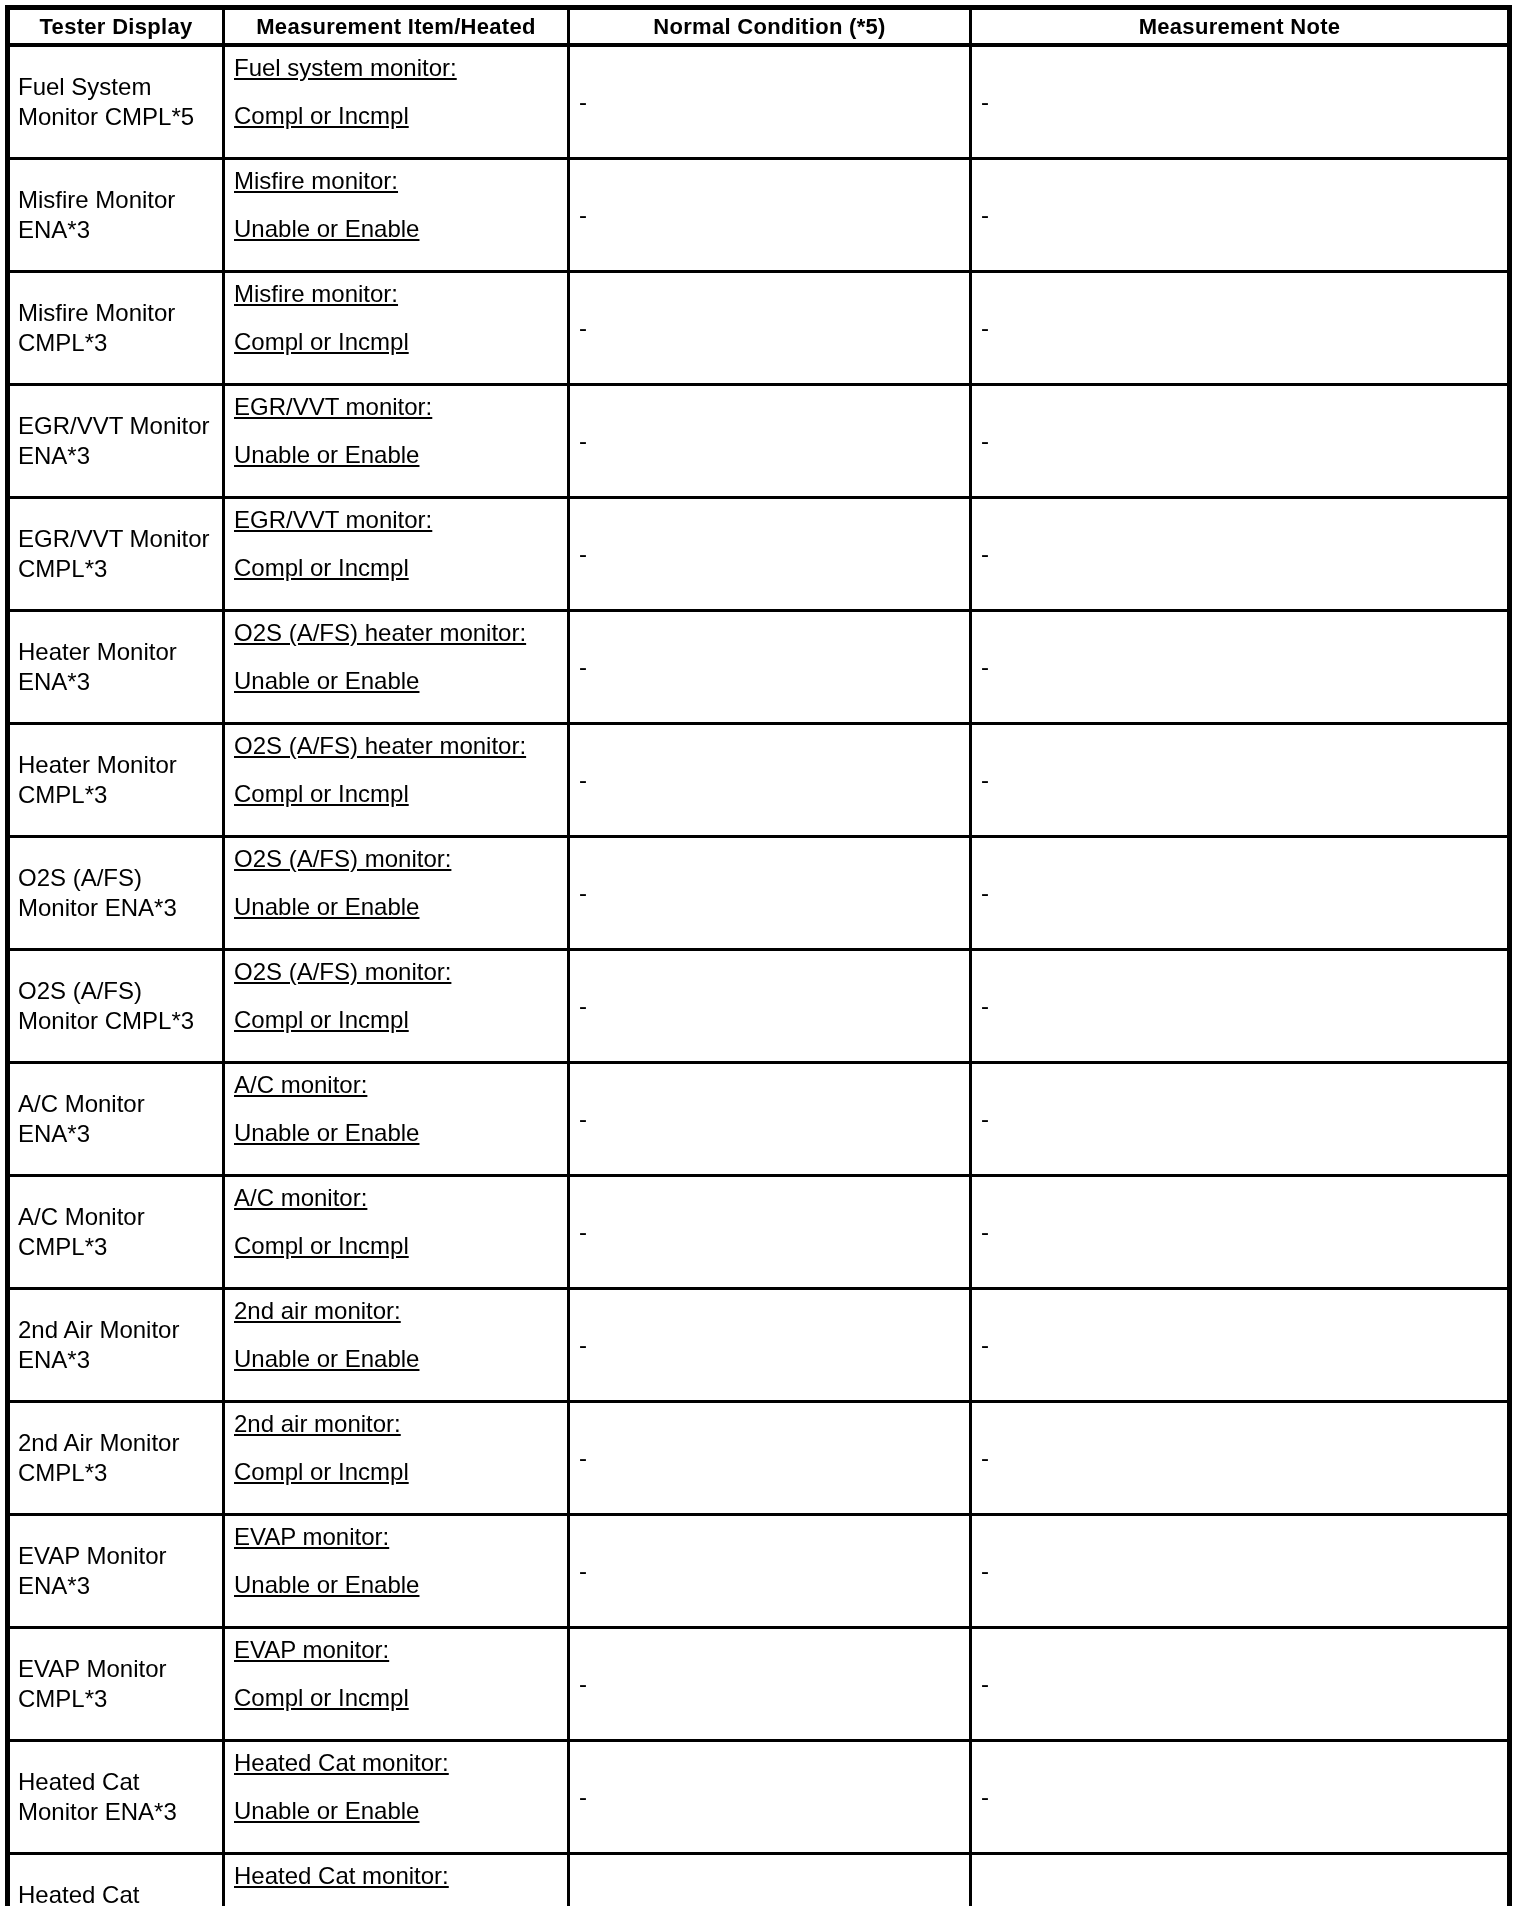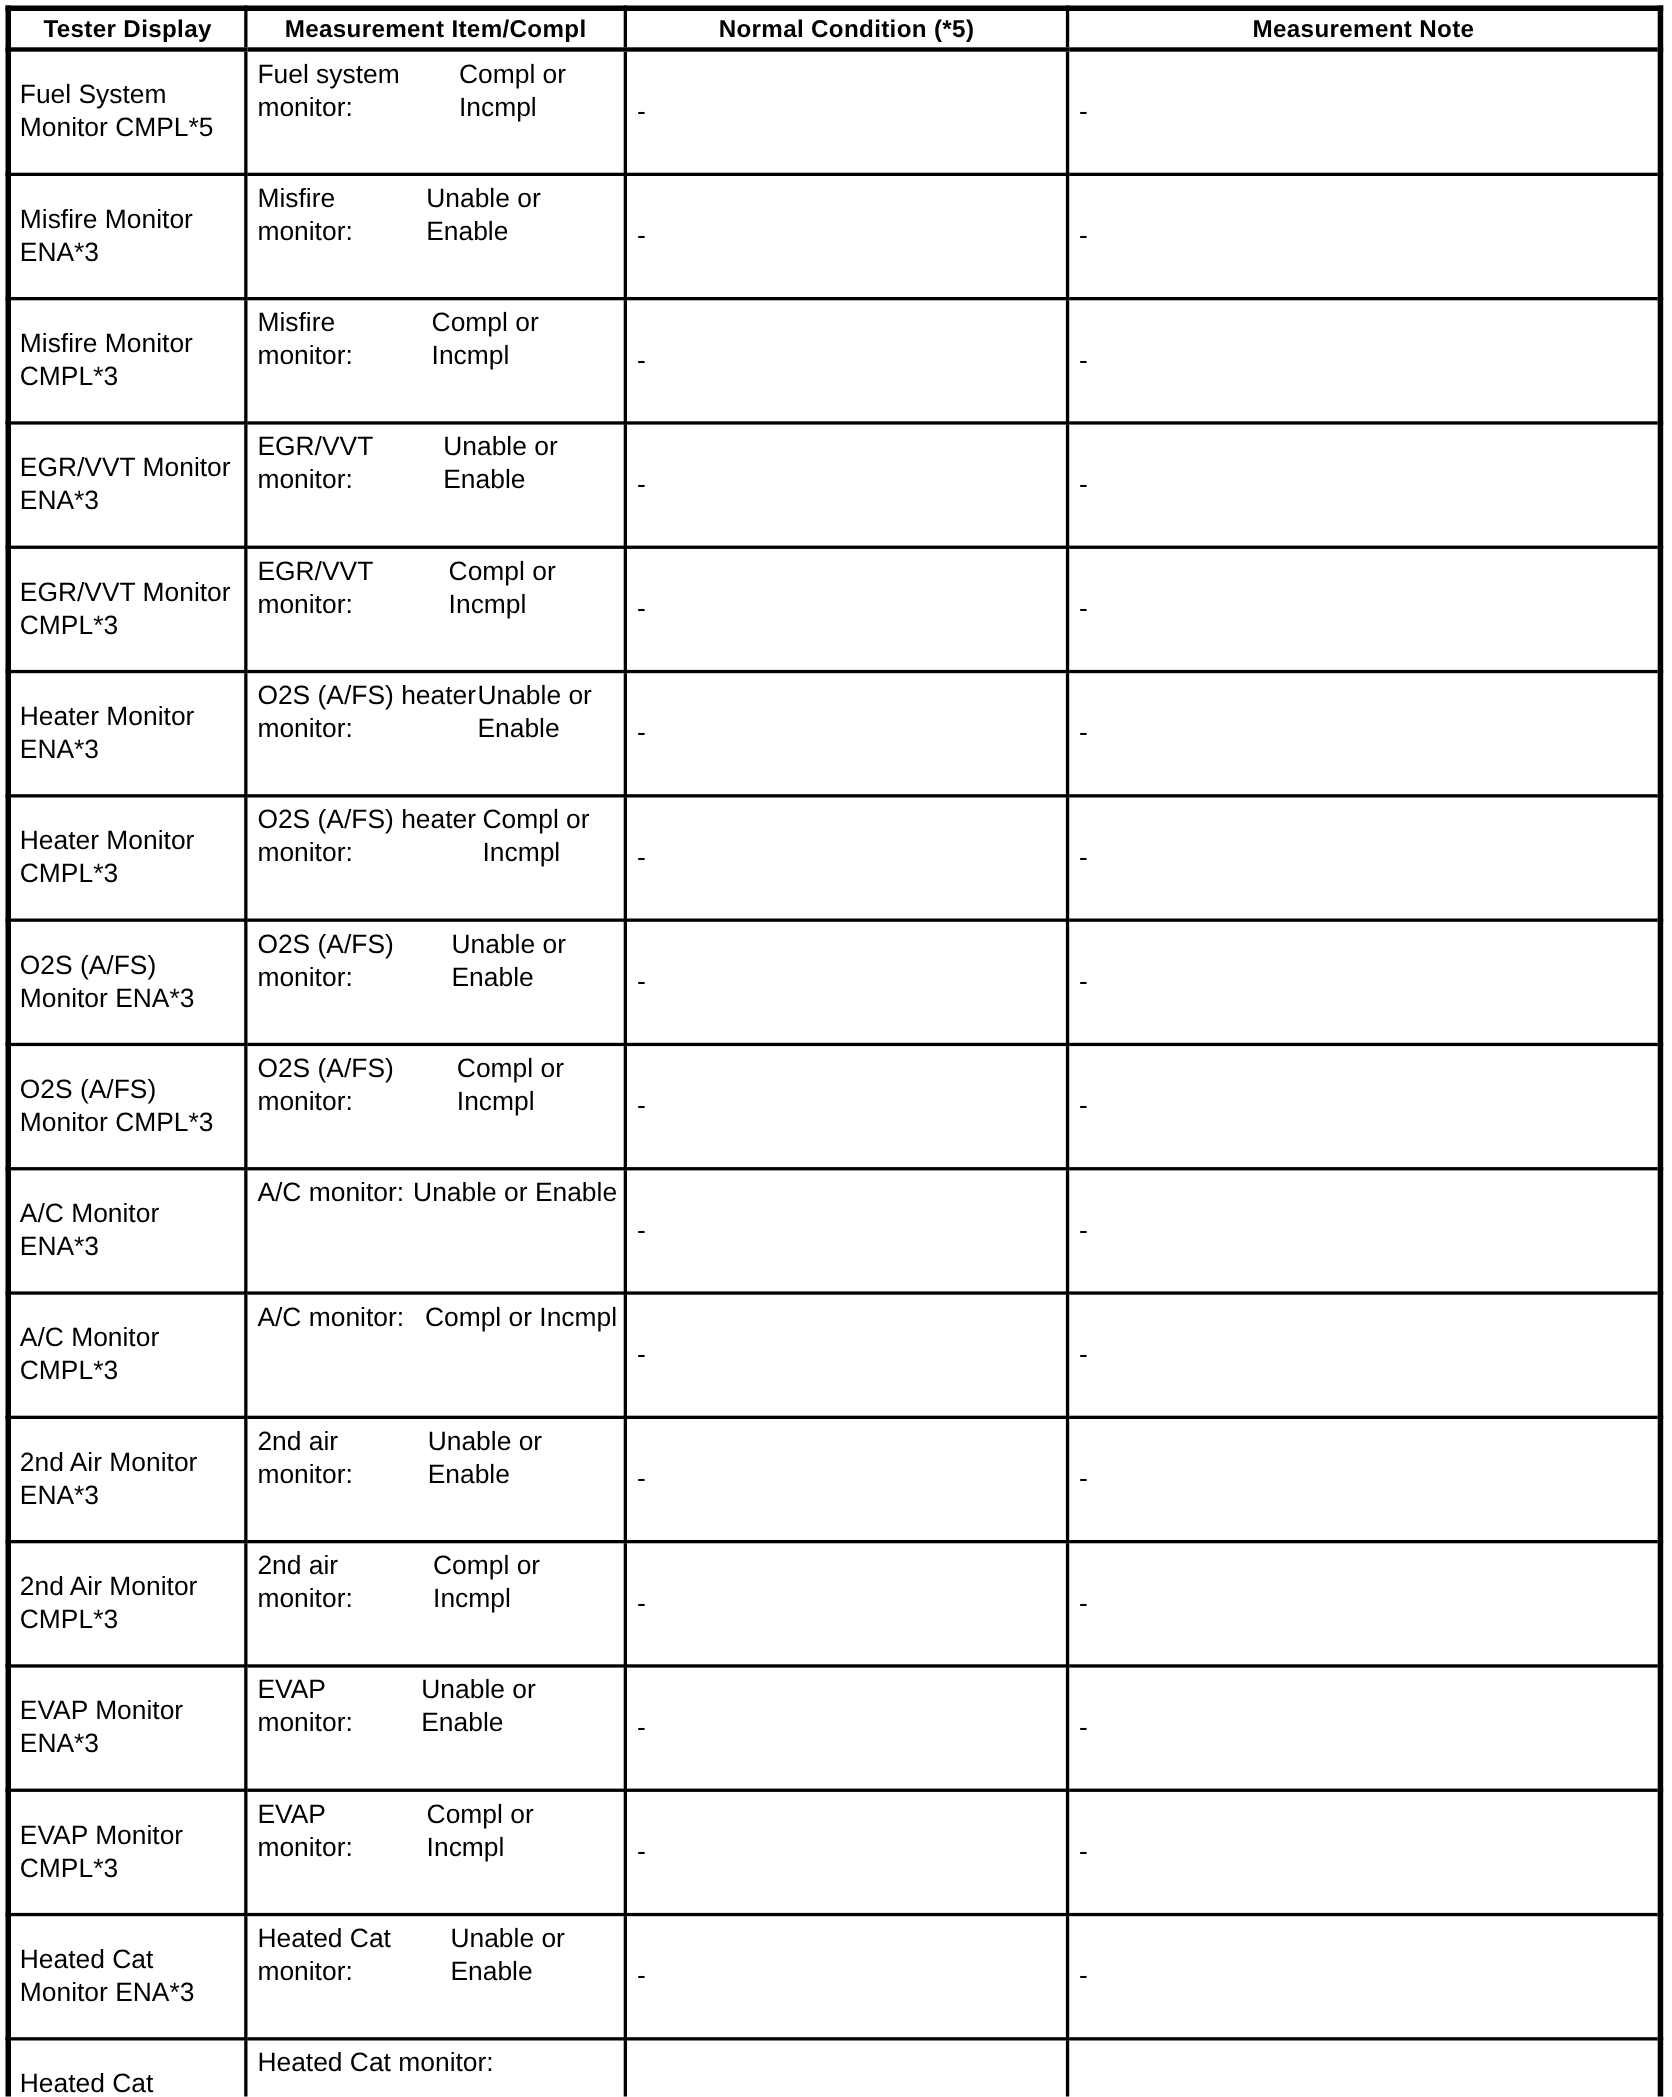--- a/index.html
+++ b/index.html
@@ -54,43 +54,44 @@
     padding: 0 4px 0 8px;
     white-space: pre-line;
   }
   td.c2 {
     vertical-align: top;
     padding: 6px 6px 10px 9px;
   }
   .m-inner {
     height: 78px;
     display: flex;
-    flex-direction: row;
+    flex-direction: column;
     justify-content: space-between;
+    text-decoration: underline;
   }
   td.c3, td.c4 {
     vertical-align: middle;
     padding: 0 4px 0 9px;
   }
 </style>
 </head>
 <body>
 
 <div class="page">
   <table class="monitor-table">
     <colgroup>
       <col class="col-tester">
         <col class="col-meas">
         <col class="col-normal">
         <col class="col-note">
     </colgroup>
     <thead>
       <tr>
         <th>Tester Display</th>
-        <th>Measurement Item/Compl</th>
+        <th>Measurement Item/Heated</th>
         <th>Normal Condition (*5)</th>
         <th>Measurement Note</th>
       </tr>
     </thead>
     <tbody>
       <tr>
         <td class="c1">Fuel System
 Monitor CMPL*5</td>
         <td class="c2">
             <div class="m-inner">

